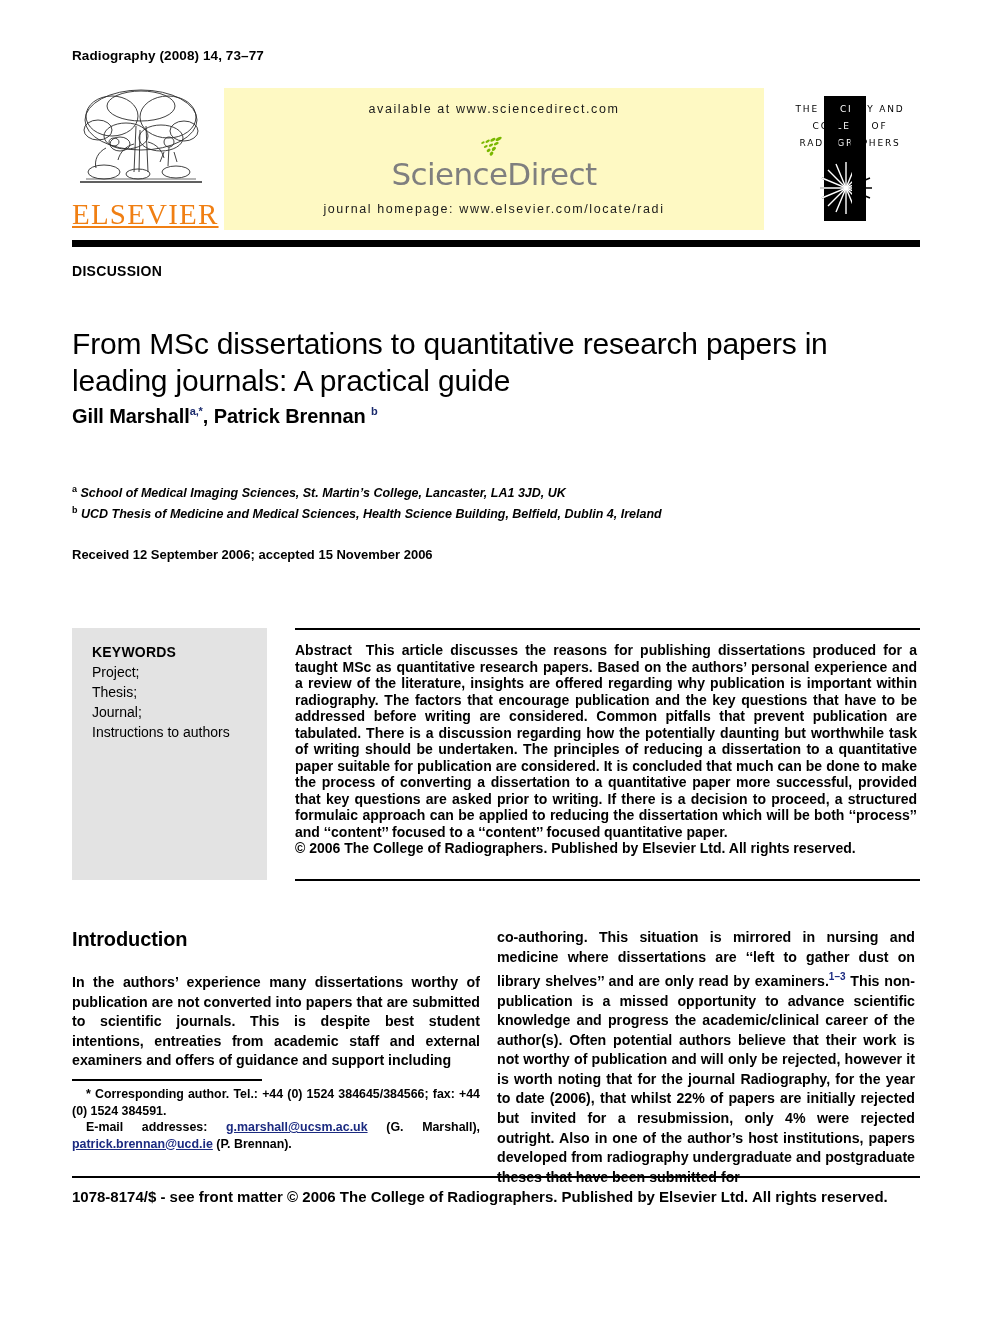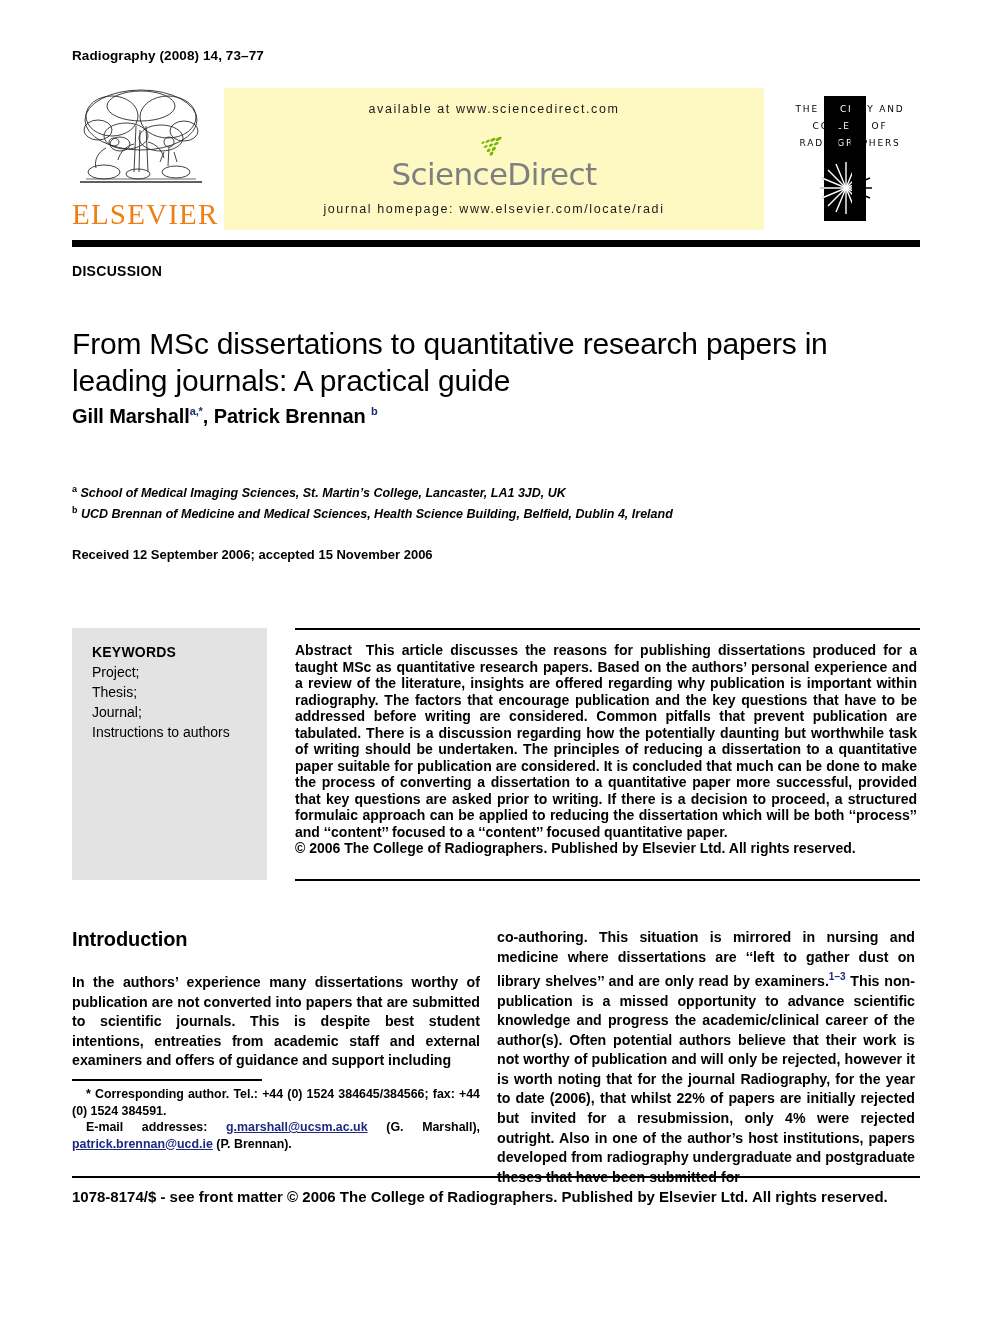--- a/index.html
+++ b/index.html
@@ -59,20 +59,21 @@
     position: absolute;
     left: 0px;
     top: 112px;
     width: 140px;
     text-align: center;
     color: #f07f13;
     font-family: "Liberation Serif", serif;
     font-size: 29px;
     letter-spacing: 1.2px;
     font-weight: normal;
+    text-decoration: underline;
   }
 
   .sd-banner {
     position: absolute;
     left: 152px;
     top: 2px;
     width: 540px;
     height: 142px;
     background: #fef9c3;
   }
@@ -423,21 +424,21 @@
   <div class="section-kicker">DISCUSSION</div>
 
   <h1 class="article-title">From MSc dissertations to quantitative research papers in leading journals: A practical guide</h1>
 
   <div class="authors">
     <span>Gill Marshall</span><span class="sup">a,*</span><span>, </span><span>Patrick Brennan</span> <span class="sup">b</span>
   </div>
 
   <div class="affiliations">
     <div><span class="aff-sup">a</span> <span>School of Medical Imaging Sciences, St. Martin’s College, Lancaster, LA1 3JD, UK</span></div>
-    <div><span class="aff-sup">b</span> <span>UCD Brennan of Medicine and Medical Sciences, Health Science Building, Belfield, Dublin 4, Ireland</span></div>
+    <div><span class="aff-sup">b</span> <span>UCD Thesis of Medicine and Medical Sciences, Health Science Building, Belfield, Dublin 4, Ireland</span></div>
   </div>
 
   <div class="dates">
     <div>Received 12 September 2006; accepted 15 November 2006</div>
   </div>
 
   <div class="abs-rule-top"></div>
 
   <div class="keywords-box">
     <div class="keywords-inner">

